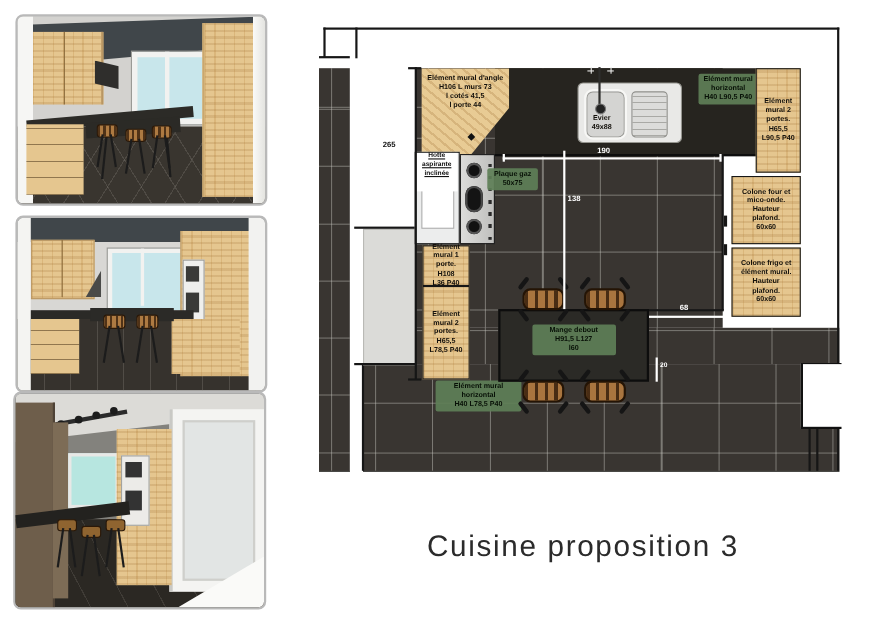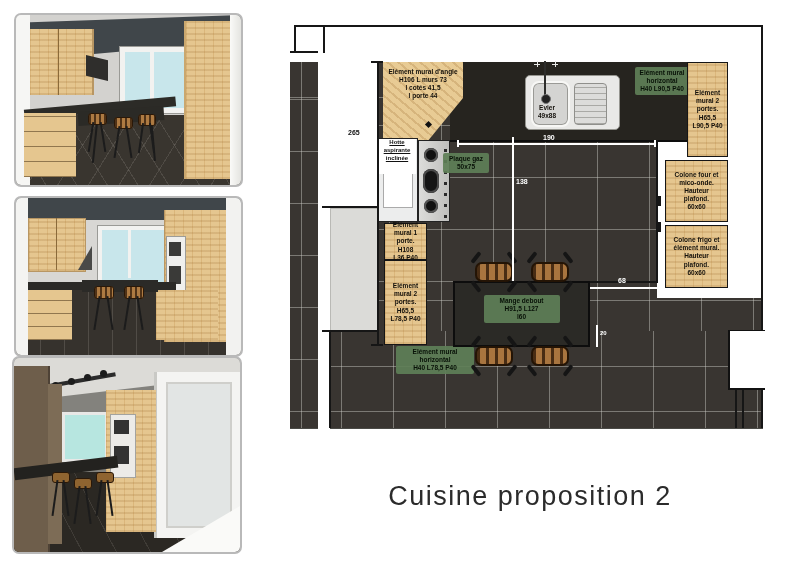--- a/index.html
+++ b/index.html
@@ -296,13 +296,13 @@
   <div class="wline" style="left:0;top:41px;width:28px;height:2px;"></div>
   <div class="wline" style="left:33px;top:15px;width:2px;height:28px;"></div>
   <div class="wline" style="left:471px;top:15px;width:2px;height:305px;"></div>
 
   <div class="abs" style="left:438px;top:320px;width:37px;height:60px;background:#fff;border-left:2px solid #111;border-bottom:2px solid #111;border-top:1px solid #111;box-sizing:border-box;"></div>
   <div class="wline" style="left:445px;top:380px;width:2px;height:38px;"></div>
   <div class="wline" style="left:452px;top:380px;width:2px;height:38px;"></div>
   <div class="wline" style="left:471px;top:380px;width:2px;height:38px;"></div>
 </div>
 
-<div id="title">Cuisine proposition 2</div>
+<div id="title">Cuisine proposition 3</div>
 
 </body></html>

